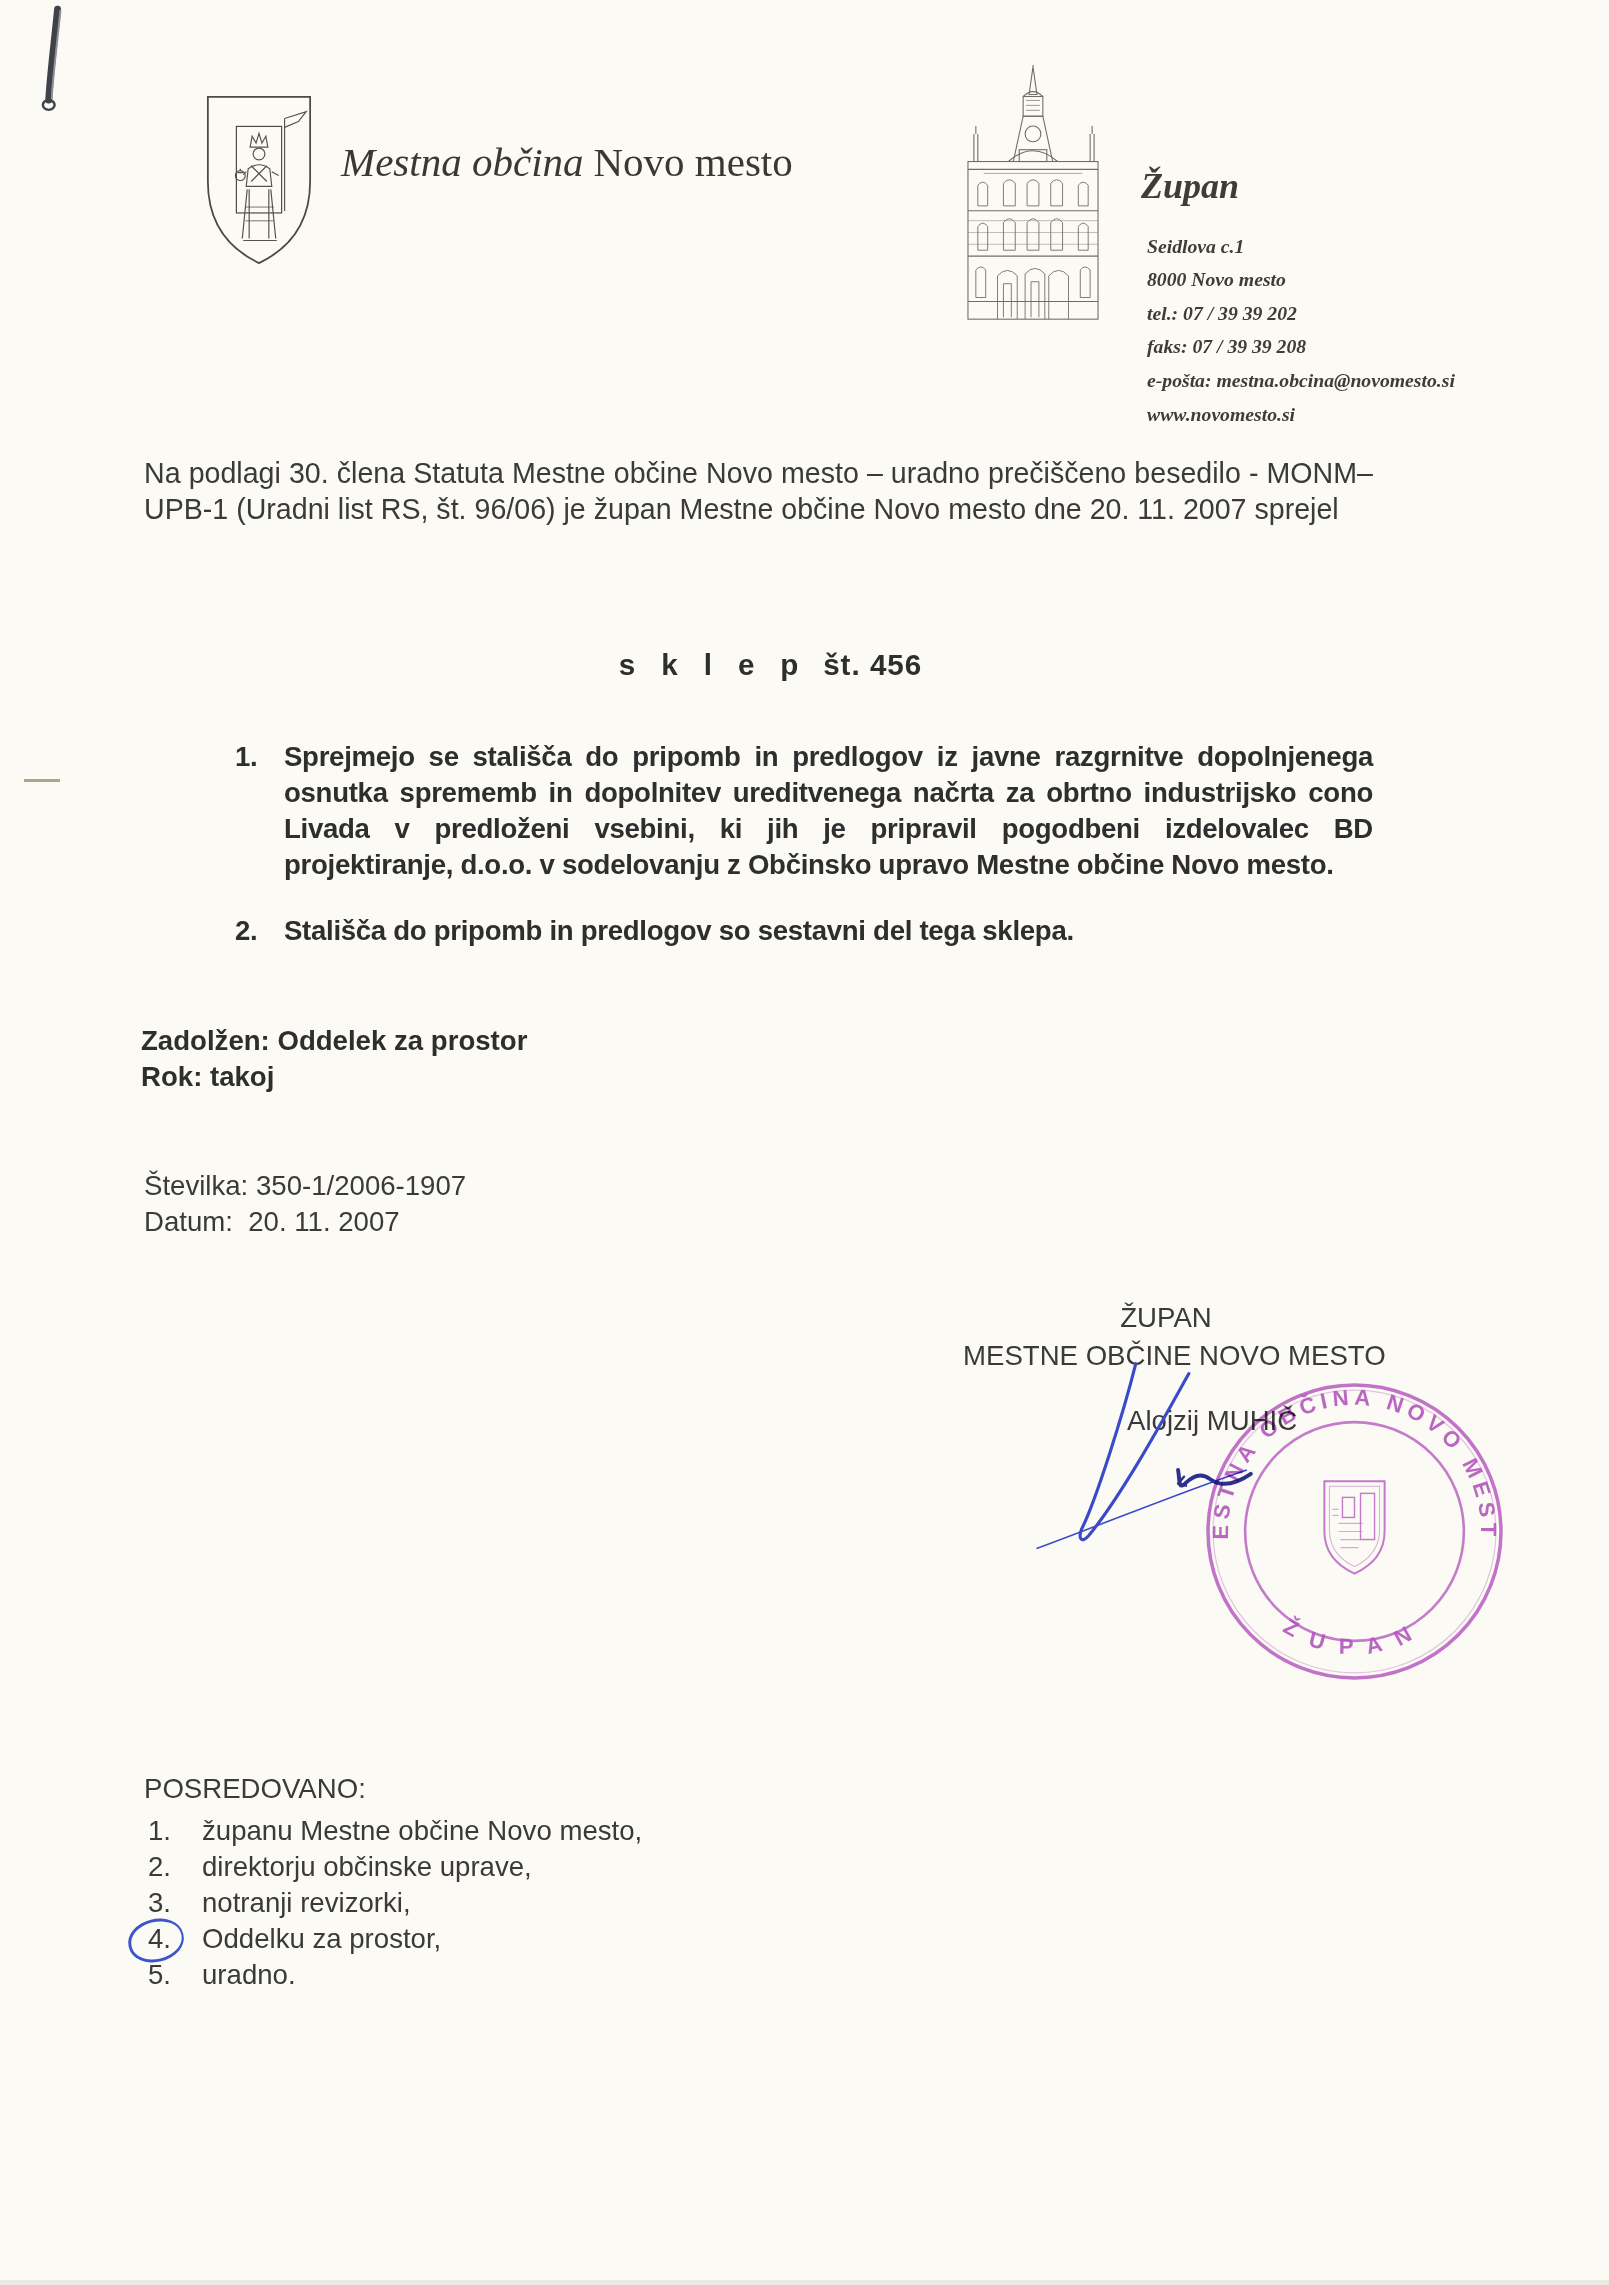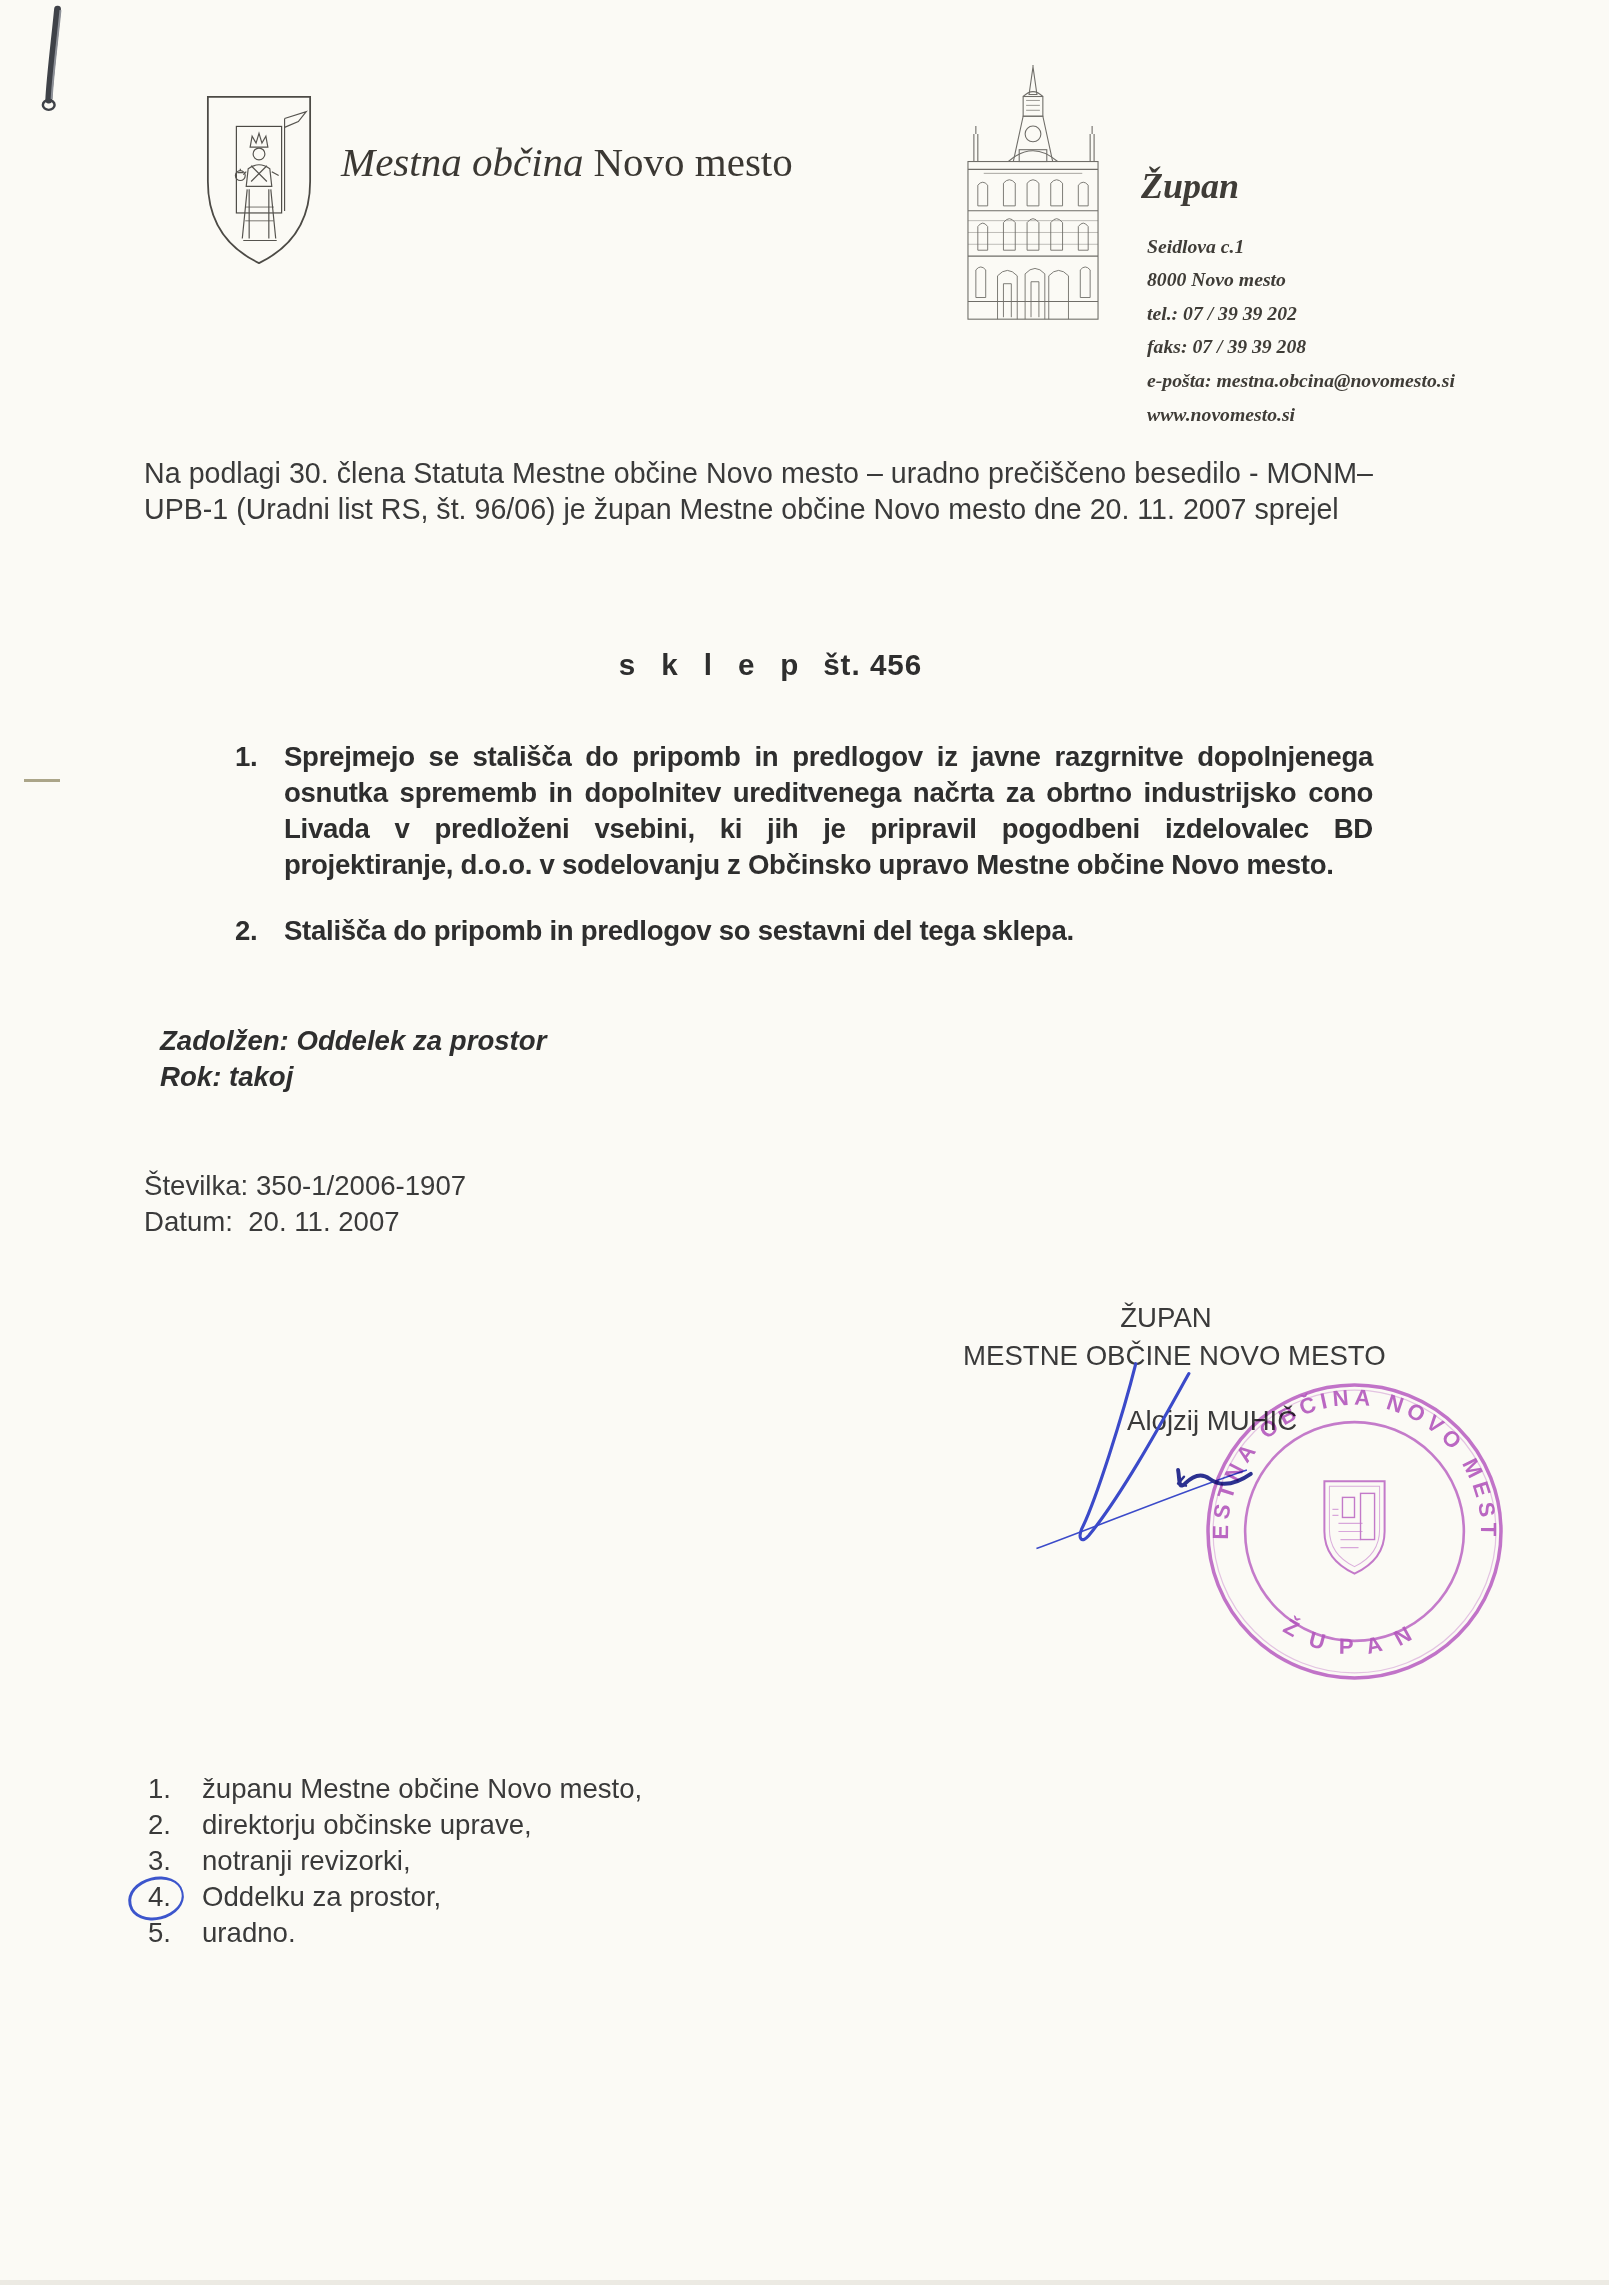--- a/index.html
+++ b/index.html
@@ -23,22 +23,22 @@
          font-size:28.6px;line-height:36px;text-align:justify;color:#3a3a3a;margin:0;}
   .decree-title{position:absolute;left:144px;top:636px;width:1229px;text-align:center;
                 font-size:29.6px;font-weight:700;color:#2e2e2e;margin:12px;}
   .decree-title .word{letter-spacing:8.9px;}
   .decree-title .num{margin-left:15.8px;letter-spacing:1px;}
   .decree-list{position:absolute;left:144px;top:739px;width:1229px;margin:0;}
   .decree-item{position:relative;padding-left:140px;font-weight:700;font-size:27.6px;
                line-height:36px;text-align:justify;color:#2e2e2e;letter-spacing:-0.3px;}
   .decree-item + .decree-item{margin-top:29.6px;}
   .decree-item .inum{position:absolute;left:91px;top:0;font-weight:700;}
-  .assign-block{position:absolute;left:160px;top:1023px;font-size:27.6px;line-height:36px;
-                font-weight:700;color:#2e2e2e;font-style:italic;}
+  .assign-block{position:absolute;left:141px;top:1023px;font-size:27.6px;line-height:36px;
+                font-weight:700;color:#2e2e2e;}
   .meta-block{position:absolute;left:144px;top:1168px;font-size:27.6px;line-height:36px;color:#3a3a3a;}
   .meta-block p{margin:0;white-space:pre;}
   
   .sig-title{position:absolute;left:963px;top:1302px;width:406px;text-align:center;
              font-size:27.6px;color:#3a3a3a;}
   .sig-org{position:absolute;left:963px;top:1340px;width:406px;text-align:center;
            font-size:27.6px;color:#3a3a3a;white-space:nowrap;}
   .sig-name{position:absolute;left:1127px;top:1405px;font-size:27.6px;color:#3a3a3a;white-space:nowrap;}
   .sig-svg{position:absolute;left:975px;top:1346px;}
   .stamp-svg{position:absolute;left:1204px;top:1381px;mix-blend-mode:multiply;opacity:.94;}
@@ -183,20 +183,21 @@
     </defs>
     <text font-family="Liberation Sans, sans-serif" font-size="22" font-weight="700" fill="#b14ec0" letter-spacing="5" opacity="0.9">
       <textPath href="#arcTop" startOffset="50%" text-anchor="middle">MESTNA OBČINA NOVO MESTO</textPath>
     </text>
     <text font-family="Liberation Sans, sans-serif" font-size="22" font-weight="700" fill="#b14ec0" letter-spacing="16" opacity="0.9">
       <textPath href="#arcBottom" startOffset="50%" text-anchor="middle">ŽUPAN</textPath>
     </text>
   </svg>
 
   <div class="dist">
+    <p class="dist-heading">POSREDOVANO:</p>
     <div class="dist-row">
       <span class="dnum">1.</span>
       <span>županu Mestne občine Novo mesto,</span>
     </div>
     <div class="dist-row">
       <span class="dnum">2.</span>
       <span>direktorju občinske uprave,</span>
     </div>
     <div class="dist-row">
       <span class="dnum">3.</span>

